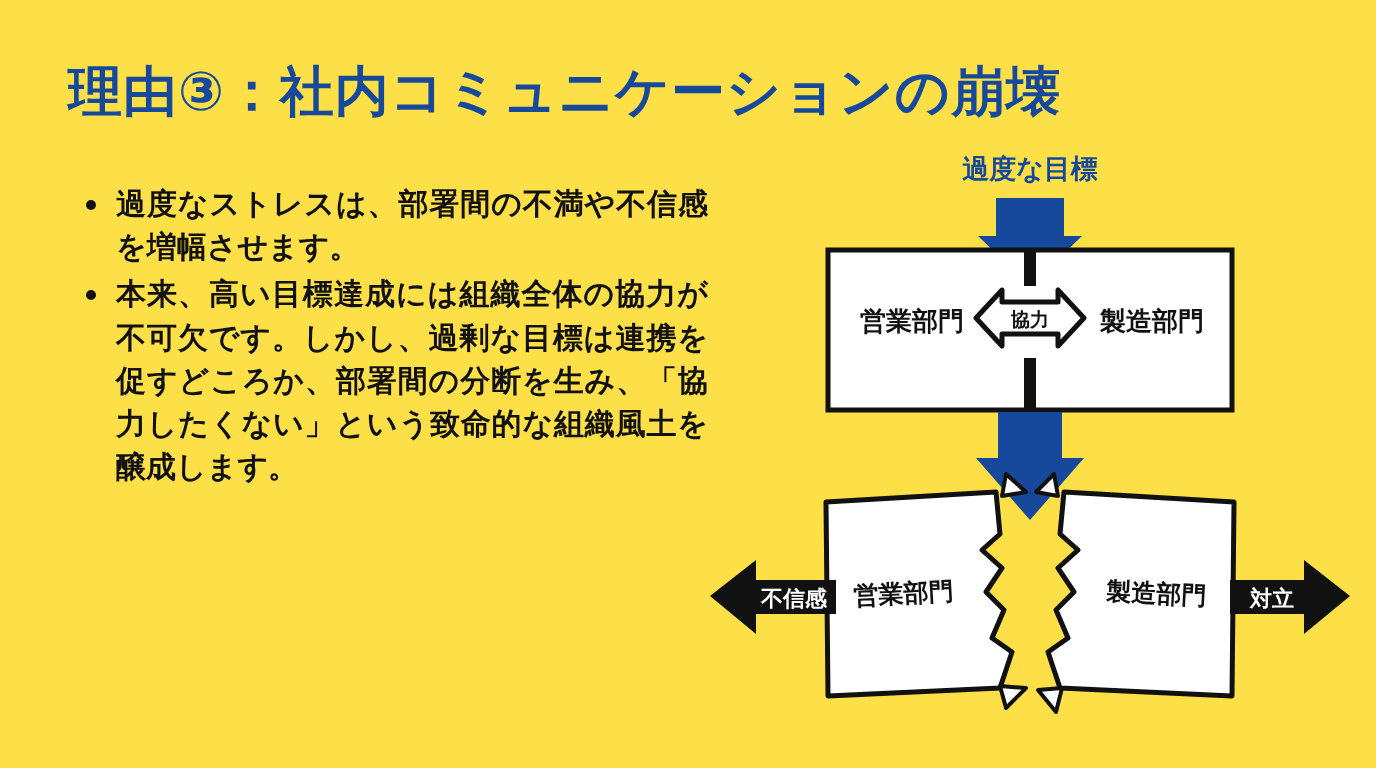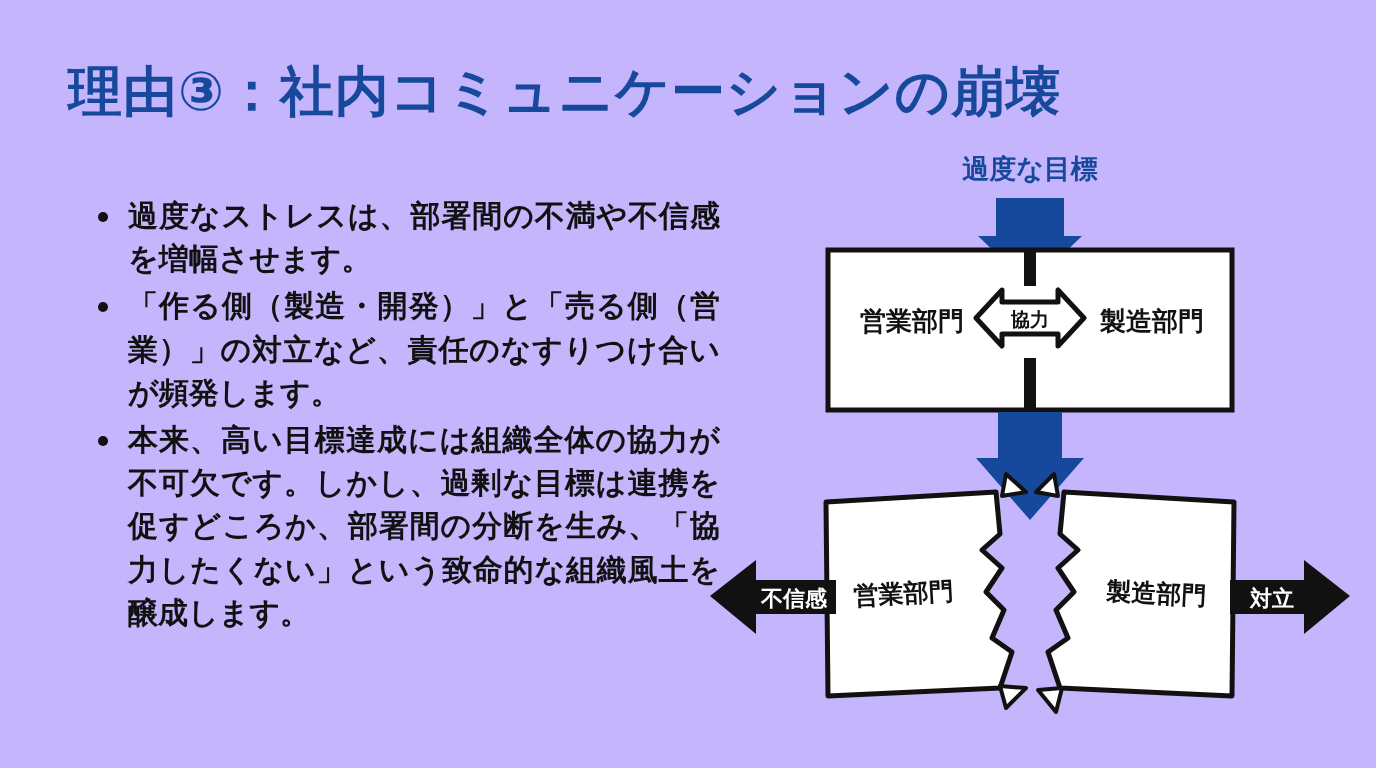--- a/index.html
+++ b/index.html
@@ -11,42 +11,42 @@
     width: 1376px;
     height: 768px;
     overflow: hidden;
     font-family: "Liberation Sans", "DejaVu Sans", sans-serif;
     color: #111111;
   }
   .slide {
     position: relative;
     width: 1376px;
     height: 768px;
-    background: #c4b5fd;
+    background: #fde047;
   }
 
   
   .title {
     position: absolute;
     left: 68px;
     top: 56px;
     font-size: 54px;
     font-weight: bold;
     letter-spacing: 1px;
     color: #16499b;
     white-space: nowrap;
   }
 
   
   .bullets {
     position: absolute;
     left: 78px;
     top: 182px;
     width: 630px;
-    margin: 12px;
+    margin: 0;
     padding: 0;
     list-style: none;
   }
   .bullets li {
     position: relative;
     padding-left: 38px;
     margin-bottom: 4px;
     font-size: 30px;
     font-weight: bold;
     line-height: 1.44;
@@ -94,21 +94,20 @@
 </style>
 </head>
 <body>
 
 <div class="slide">
 
   <div class="title">理由③：社内コミュニケーションの崩壊</div>
 
   <ul class="bullets">
     <li>過度なストレスは、部署間の不満や不信感を増幅させます。</li>
-    <li>「作る側（製造・開発）」と「売る側（営業）」の対立など、責任のなすりつけ合いが頻発します。</li>
     <li>本来、高い目標達成には組織全体の協力が不可欠です。しかし、過剰な目標は連携を促すどころか、部署間の分断を生み、「協力したくない」という致命的な組織風土を醸成します。</li>
   </ul>
 
   <div class="diagram">
     <svg width="660" height="600" viewBox="0 0 660 600" xmlns="http://www.w3.org/2000/svg">
 
       <text class="dg-label-blue" x="330" y="38" font-size="27" text-anchor="middle">過度な目標</text>
 
       <polygon points="296,58 364,58 364,96 382,96 330,146 278,96 296,96" fill="#16499b"></polygon>
 

